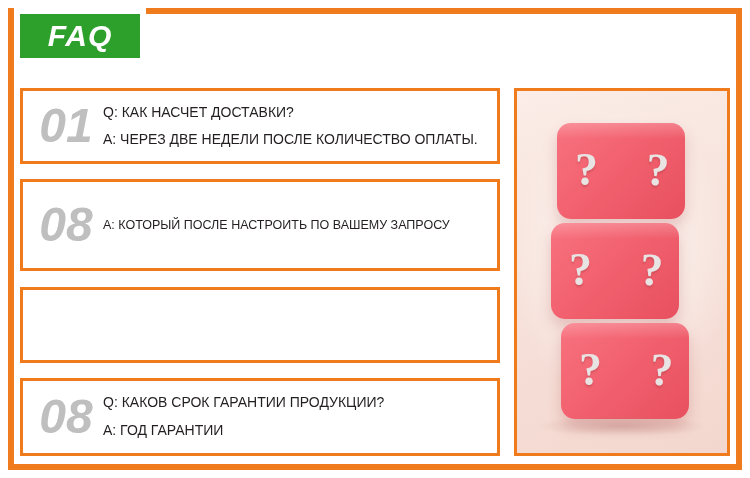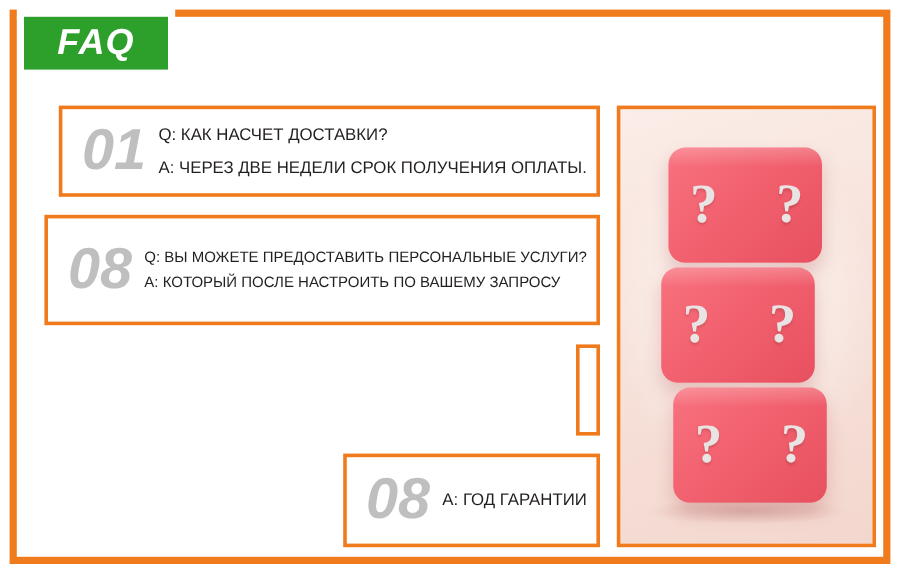--- a/index.html
+++ b/index.html
@@ -70,21 +70,20 @@
     height: 368px;
     display: flex;
     gap: 14px;
     box-sizing: border-box;
   }
   .faq-list {
     width: 480px;
     display: flex;
     flex-direction: column;
     justify-content: space-between;
-    align-items: flex-end;
   }
   .faq-item {
     border: 3px solid #F07B1D;
     box-sizing: border-box;
     display: flex;
     align-items: center;
     padding: 4px 8px 4px 6px;
   }
   .faq-item.i1 { height: 76px; }
   .faq-item.i2 { height: 92px; }
@@ -205,38 +204,38 @@
   </div>
 
   <div class="content">
 
     <div class="faq-list">
 
       <div class="faq-item i1">
         <div class="num">01</div>
         <div class="qa">
           <div class="qline">Q: КАК НАСЧЕТ ДОСТАВКИ?</div>
-          <div class="aline">A: ЧЕРЕЗ ДВЕ НЕДЕЛИ СРОК ПОЛУЧЕНИЯ ОПЛАТЫ.</div>
+          <div class="aline">A: ЧЕРЕЗ ДВЕ НЕДЕЛИ ПОСЛЕ КОЛИЧЕСТВО ОПЛАТЫ.</div>
         </div>
       </div>
 
       <div class="faq-item i2">
         <div class="num">08</div>
         <div class="qa tight">
-          <div class="qline">Q: ВЫ МОЖЕТЕ ПРЕДОСТАВИТЬ ПЕРСОНАЛЬНЫЕ УСЛУГИ?</div>
           <div class="aline">A: КОТОРЫЙ ПОСЛЕ НАСТРОИТЬ ПО ВАШЕМУ ЗАПРОСУ</div>
         </div>
       </div>
 
       <div class="faq-item i3">
       </div>
 
       <div class="faq-item i4">
         <div class="num">08</div>
         <div class="qa">
+          <div class="qline">Q: КАКОВ СРОК ГАРАНТИИ ПРОДУКЦИИ?</div>
           <div class="aline">A: ГОД ГАРАНТИИ</div>
         </div>
       </div>
 
     </div>
 
     <div class="image-panel">
       <div class="glow"></div>
       <div class="cubes">
         <div class="cube c1">

